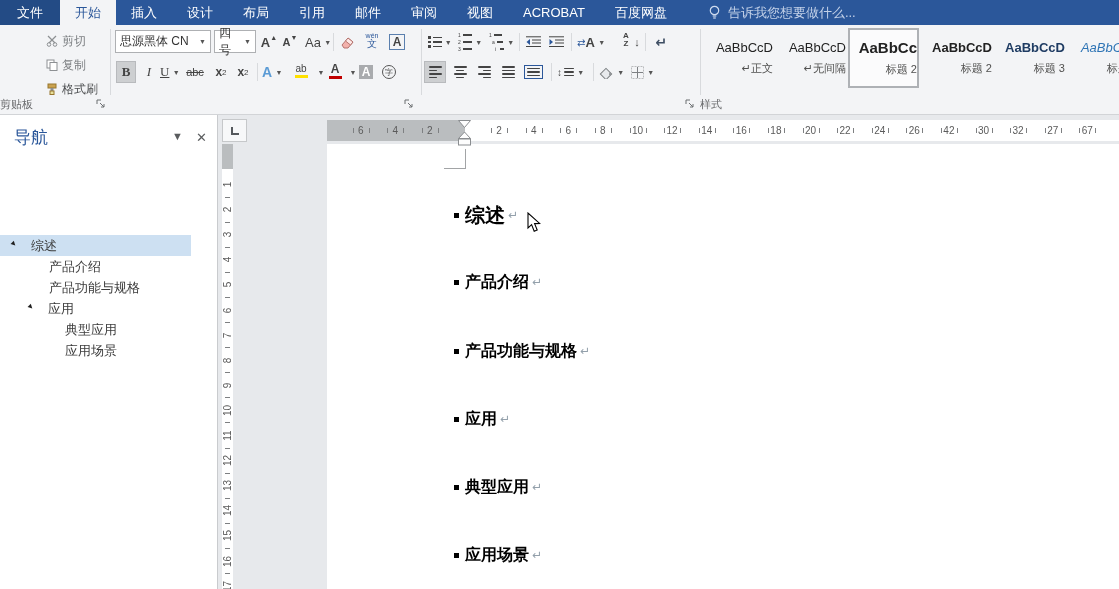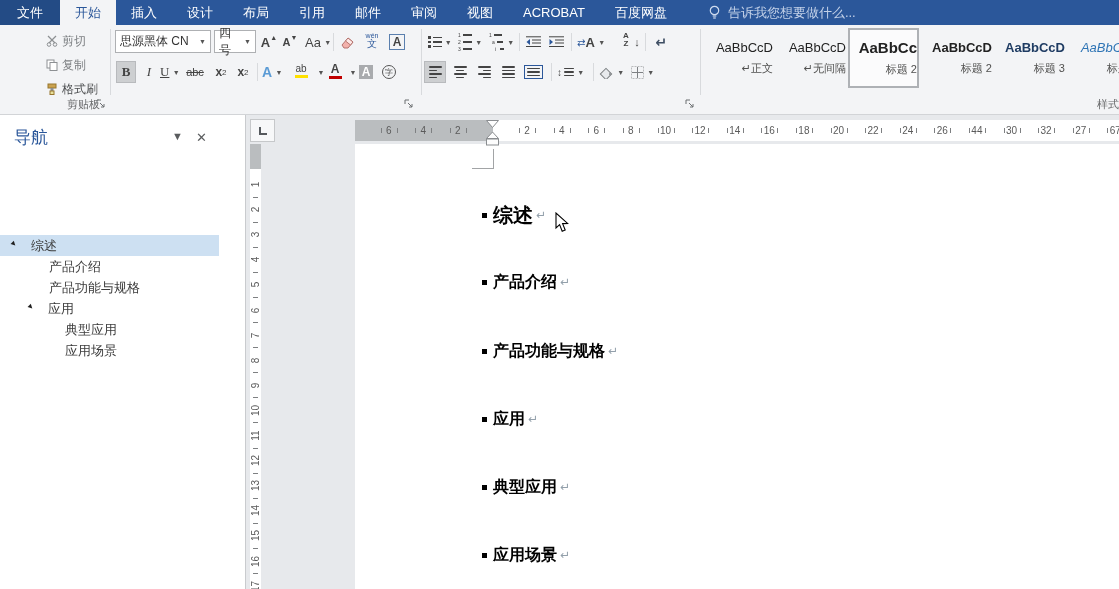--- a/index.html
+++ b/index.html
@@ -11,21 +11,21 @@
   .tab{display:flex;align-items:center;padding:0 15px;cursor:default;white-space:nowrap}
   .tab.file{padding:0 17px;background:#234b85}
   .tab.active{background:#f3f4f6;color:#2b579a}
   .tabsflow{display:flex}
   .tellme{display:flex;align-items:center;gap:7px;margin-left:26px;color:#c3d1e8}
   .tellme svg{flex:0 0 auto}
 
   
   .ribbon{position:relative;height:90px;background:#f3f4f6;border-bottom:1px solid #d2d4d7;font-size:12px;color:#444}
   .gsep{position:absolute;top:4px;height:66px;width:1px;background:#d8dadd}
-  .glabel{position:absolute;bottom:2px;font-size:11px;color:#68696b;text-align:right}
+  .glabel{position:absolute;bottom:2px;font-size:11px;color:#68696b;text-align:left}
   .launcher{position:absolute;bottom:4px;width:12px;height:12px}
   .ibtn{position:absolute;display:flex;align-items:center;justify-content:center;height:22px;min-width:18px;color:#444}
   .ibtn.active{background:#cdcfd1;border:1px solid #b8babd}
   .caret{font-size:7px;color:#555;line-height:1}
   .combo{position:absolute;height:23px;background:#fff;border:1px solid #aeb0b3;display:flex;align-items:center;padding:0 4px;gap:5px;font-size:12px;color:#333}
   .combo .caret{margin-left:auto}
 
   
   .paste{position:absolute;left:4px;top:3px;width:38px;height:70px;display:flex;flex-direction:column;align-items:center;padding-top:3px}
   .paste .plabel{margin-top:4px;font-size:12px;color:#444}
@@ -48,21 +48,21 @@
   .stylecard .slabel{font-size:11px;color:#50504f;white-space:nowrap}
   .stylecard.h1 .prev{font-weight:bold;font-size:15px}
   .stylecard.h2 .prev{font-weight:bold}
   .stylecard.h3 .prev{font-weight:bold;color:#1f3c63}
   .stylecard.h4 .prev{font-style:italic;color:#2e74b5}
 
   
   .content{position:absolute;top:115px;left:0;width:1119px;height:474px;display:flex}
 
   
-  .navpane{position:relative;width:246px;height:100%;background:#fff;border-right:1px solid #c9cbce;flex:0 0 auto}
+  .navpane{position:relative;width:218px;height:100%;background:#fff;border-right:1px solid #c9cbce;flex:0 0 auto}
   .navtitle{position:absolute;left:14px;top:11px;font-size:17px;color:#2b579a}
   .nav-hdr-ic{position:absolute;top:16px;color:#5a5c5e;font-size:11px;line-height:1}
   .searchbox{position:absolute;left:8px;top:48px;width:200px;height:26px;border:1px solid #b4b6b9;background:#fff;display:flex;align-items:center;padding:0 6px}
   .searchbox input{border:none;outline:none;flex:1;font-size:13px;color:#333;font-family:inherit;min-width:0}
   .searchbox input::placeholder{color:#7c7e80}
   .navtabs{position:absolute;left:0;top:86px;width:100%;height:24px;display:flex;border-bottom:1px solid #dddfe1;font-size:13px}
   .navtab{padding:2px 10px 0 10px;color:#4e5052;margin-left:2px}
   .navtab.active{color:#2b579a}
   .navtree{position:absolute;left:0;top:120px;width:100%}
   .treerow{height:21px;display:flex;align-items:center;font-size:13px;color:#3c3c3c;margin-right:26px}
@@ -501,21 +501,21 @@
         <span class="rtick" style="left: 491.5px;"></span>
         <span class="rnum" style="left: 518.1px;">22</span>
         <span class="rtick" style="left: 510.1px;"></span>
         <span class="rtick" style="left: 526.1px;"></span>
         <span class="rnum" style="left: 552.7px;">24</span>
         <span class="rtick" style="left: 544.7px;"></span>
         <span class="rtick" style="left: 560.7px;"></span>
         <span class="rnum" style="left: 587.3px;">26</span>
         <span class="rtick" style="left: 579.3px;"></span>
         <span class="rtick" style="left: 595.3px;"></span>
-        <span class="rnum" style="left: 621.9px;">44</span>
+        <span class="rnum" style="left: 621.9px;">42</span>
         <span class="rtick" style="left: 613.9px;"></span>
         <span class="rtick" style="left: 629.9px;"></span>
         <span class="rnum" style="left: 656.5px;">30</span>
         <span class="rtick" style="left: 648.5px;"></span>
         <span class="rtick" style="left: 664.5px;"></span>
         <span class="rnum" style="left: 691.1px;">32</span>
         <span class="rtick" style="left: 683.1px;"></span>
         <span class="rtick" style="left: 699.1px;"></span>
         <span class="rnum" style="left: 725.7px;">27</span>
         <span class="rtick" style="left: 717.7px;"></span>

